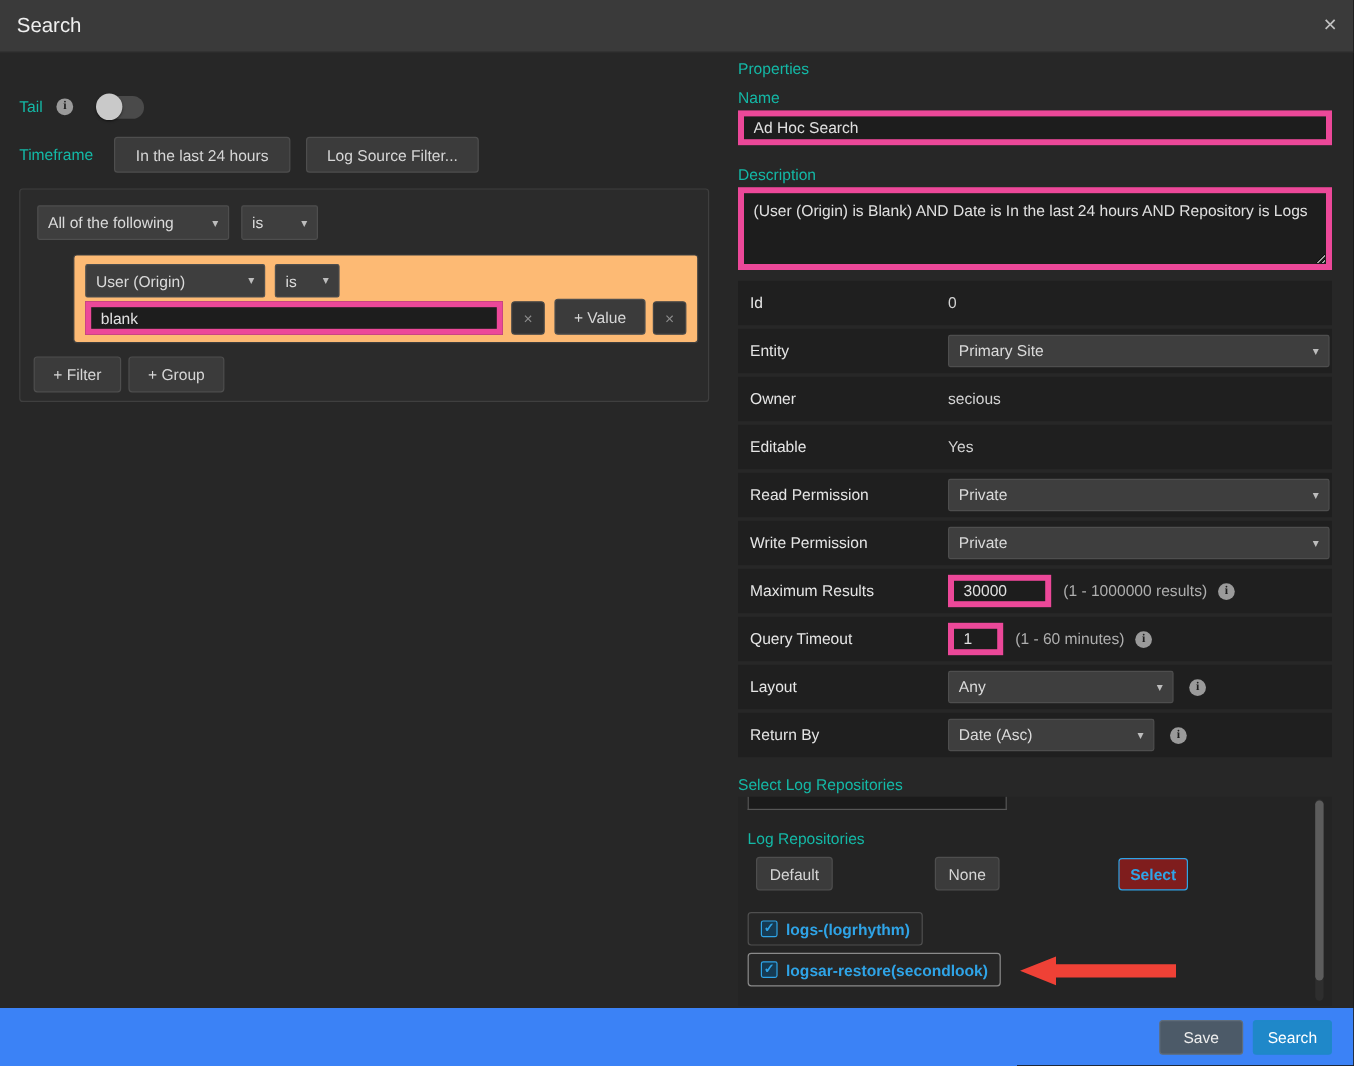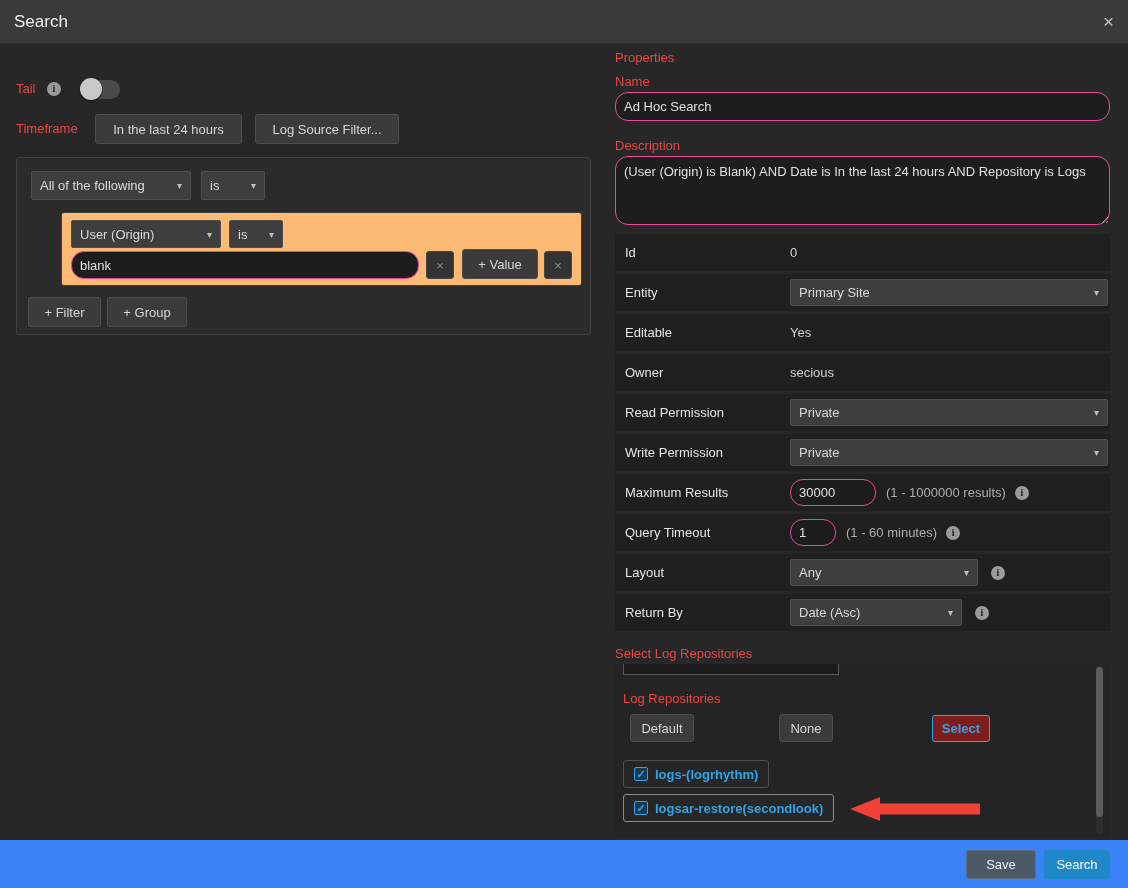--- a/index.html
+++ b/index.html
@@ -14,26 +14,26 @@
        border-bottom:1px solid #2a2a2a}
   .hdr-title{font-size:17px;color:#efefef}
   .close{color:#c2c2c2;font-size:19px;line-height:19px;cursor:pointer}
 
   
   .btn{display:inline-flex;align-items:center;justify-content:center;background:#3b3b3b;
        border:1px solid #4e4e4e;color:#d6d6d6;border-radius:3px;font-size:13px;cursor:pointer}
   .sel{display:flex;align-items:center;justify-content:space-between;background:#3e3e3e;
        border:1px solid #4e4e4e;color:#dadada;border-radius:2px;padding:0 8px;cursor:pointer}
   .caret{font-size:10px;color:#bdbdbd;margin-left:8px}
-  .inp{background:#1d1d1d;border:1px solid #ec4899;color:#e0e0e0;border-radius:13px;
+  .inp{background:#1d1d1d;border:5px solid #ec4899;color:#e0e0e0;border-radius:0;
        padding:0 8px;font-family:"Liberation Sans",sans-serif;font-size:13px}
   .info{display:inline-block;width:14px;height:14px;border-radius:50%;background:#9a9a9a;
         color:#1d1d1d;font-size:10px;font-weight:bold;line-height:14px;text-align:center;
         font-family:"Liberation Serif",serif}
-  .lbl{color:#ef4444}
+  .lbl{color:#14b8a6}
 
   
   .toggle{position:absolute;left:82px;top:80px;width:38px;height:19px;background:#4a4a4a;
           border-radius:10px;cursor:pointer}
   .knob{position:absolute;left:-2px;top:-2px;width:22px;height:22px;border-radius:50%;
         background:#c9c9c9;box-shadow:0 1px 2px rgba(0,0,0,.55)}
 
   
   .fbox{position:absolute;left:16px;top:157px;width:575px;height:178px;background:#2b2b2b;
         border:1px solid #3f3f3f;border-radius:3px}
@@ -131,26 +131,26 @@
       <span class="pval">0</span>
     </div>
     <div class="prow">
       <span class="plab">Entity</span>
       <div class="sel" style="width:318px;height:27px">
         <span>Primary Site</span>
         <span class="caret">▾</span>
       </div>
     </div>
     <div class="prow">
+      <span class="plab">Owner</span>
+      <span class="pval">secious</span>
+    </div>
+    <div class="prow">
       <span class="plab">Editable</span>
       <span class="pval">Yes</span>
-    </div>
-    <div class="prow">
-      <span class="plab">Owner</span>
-      <span class="pval">secious</span>
     </div>
     <div class="prow">
       <span class="plab">Read Permission</span>
       <div class="sel" style="width:318px;height:27px">
         <span>Private</span>
         <span class="caret">▾</span>
       </div>
     </div>
     <div class="prow">
       <span class="plab">Write Permission</span>

